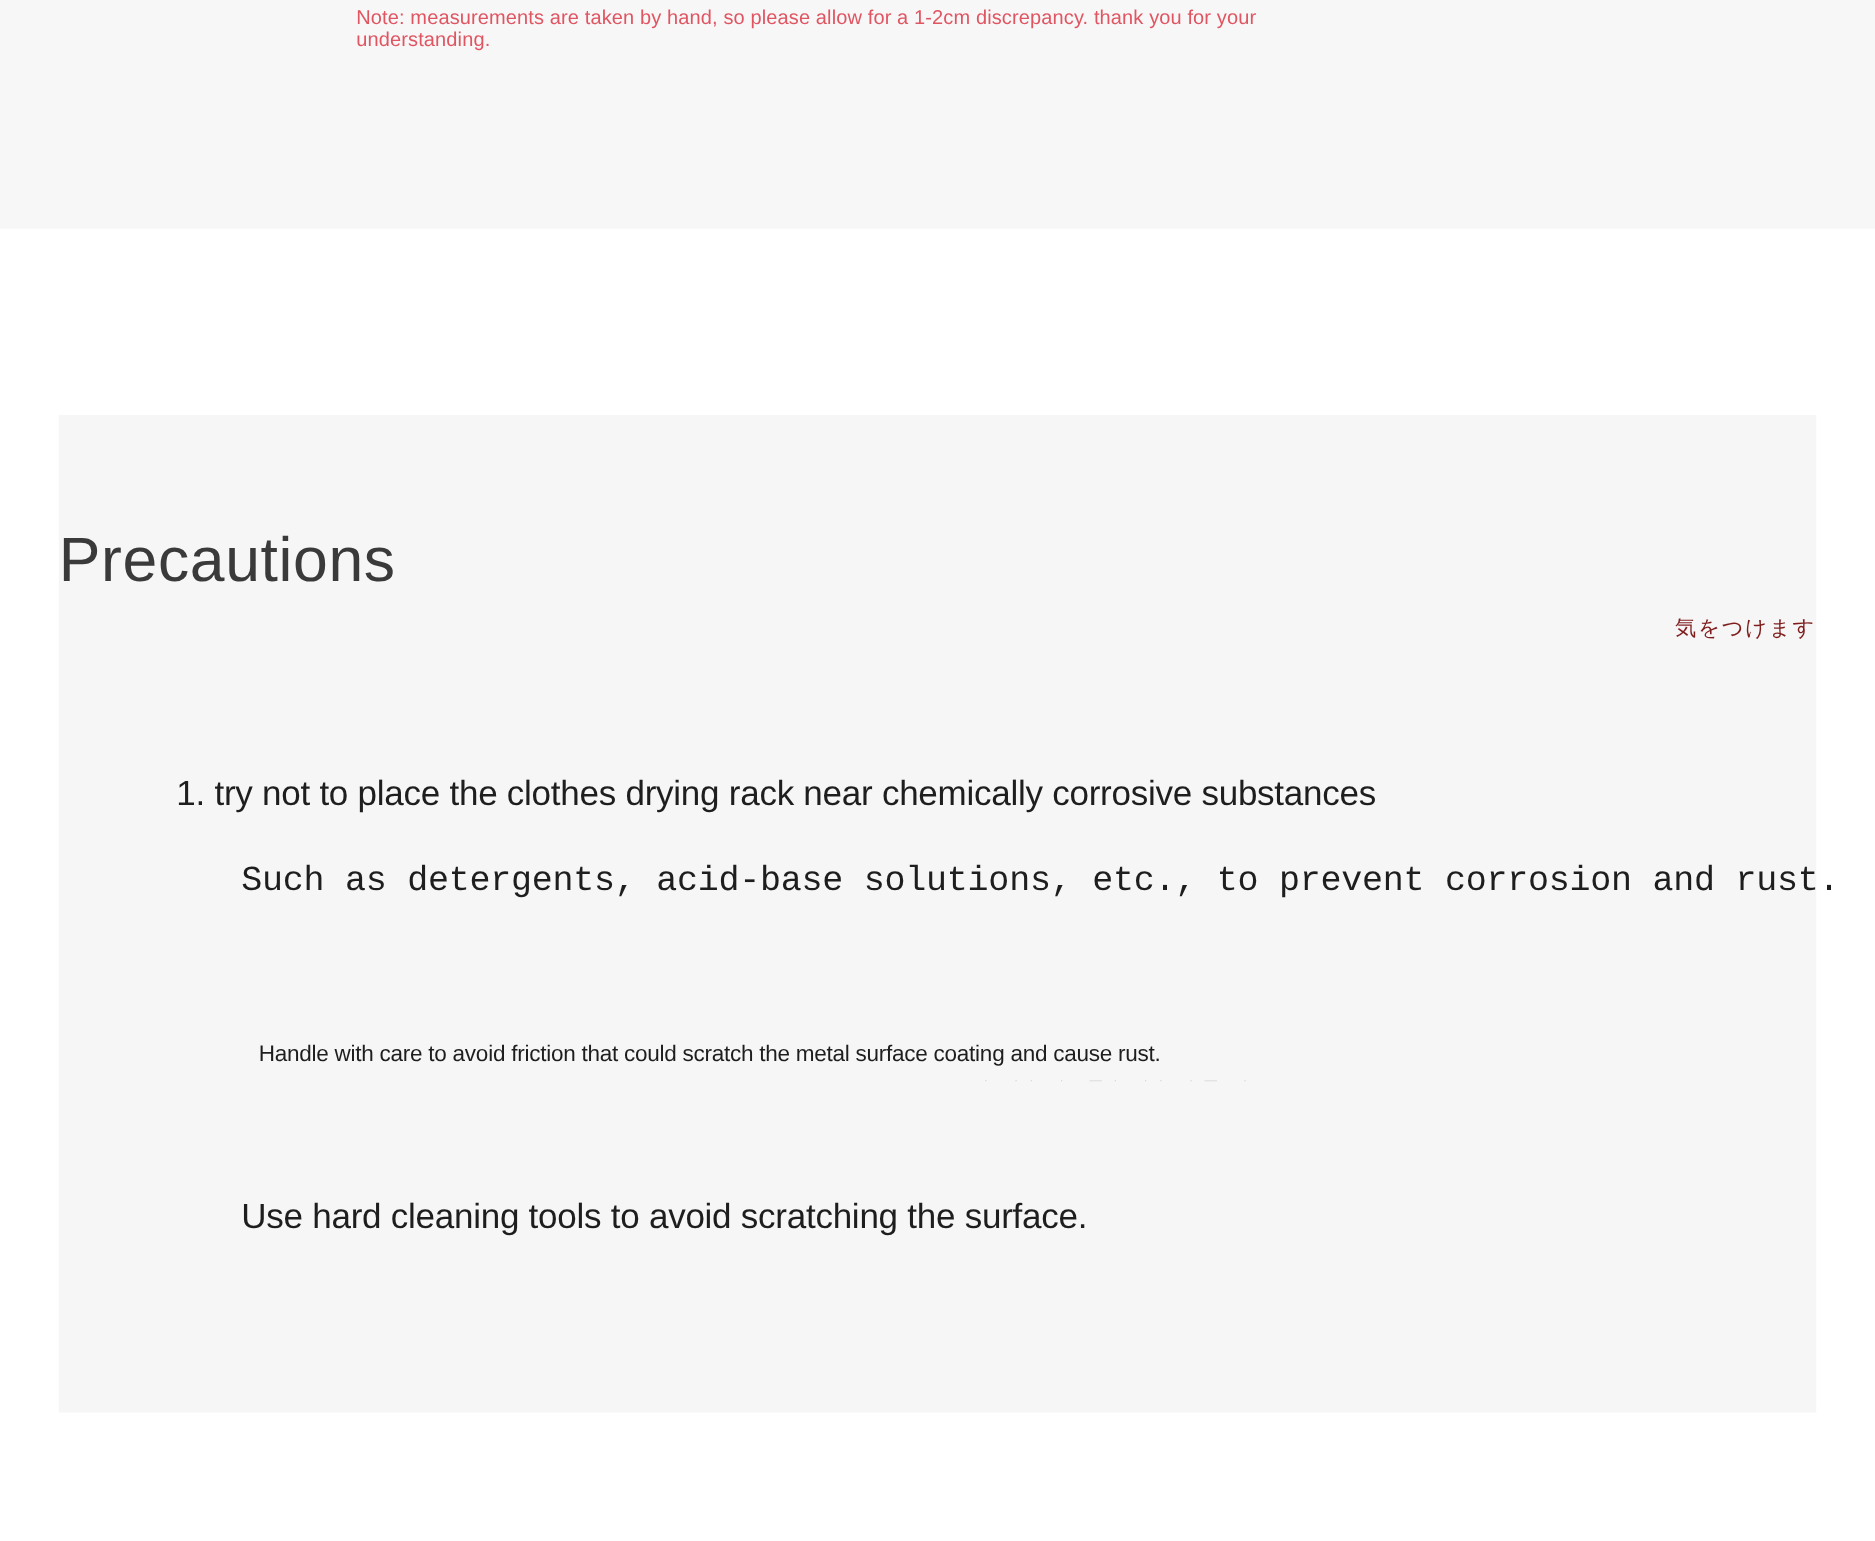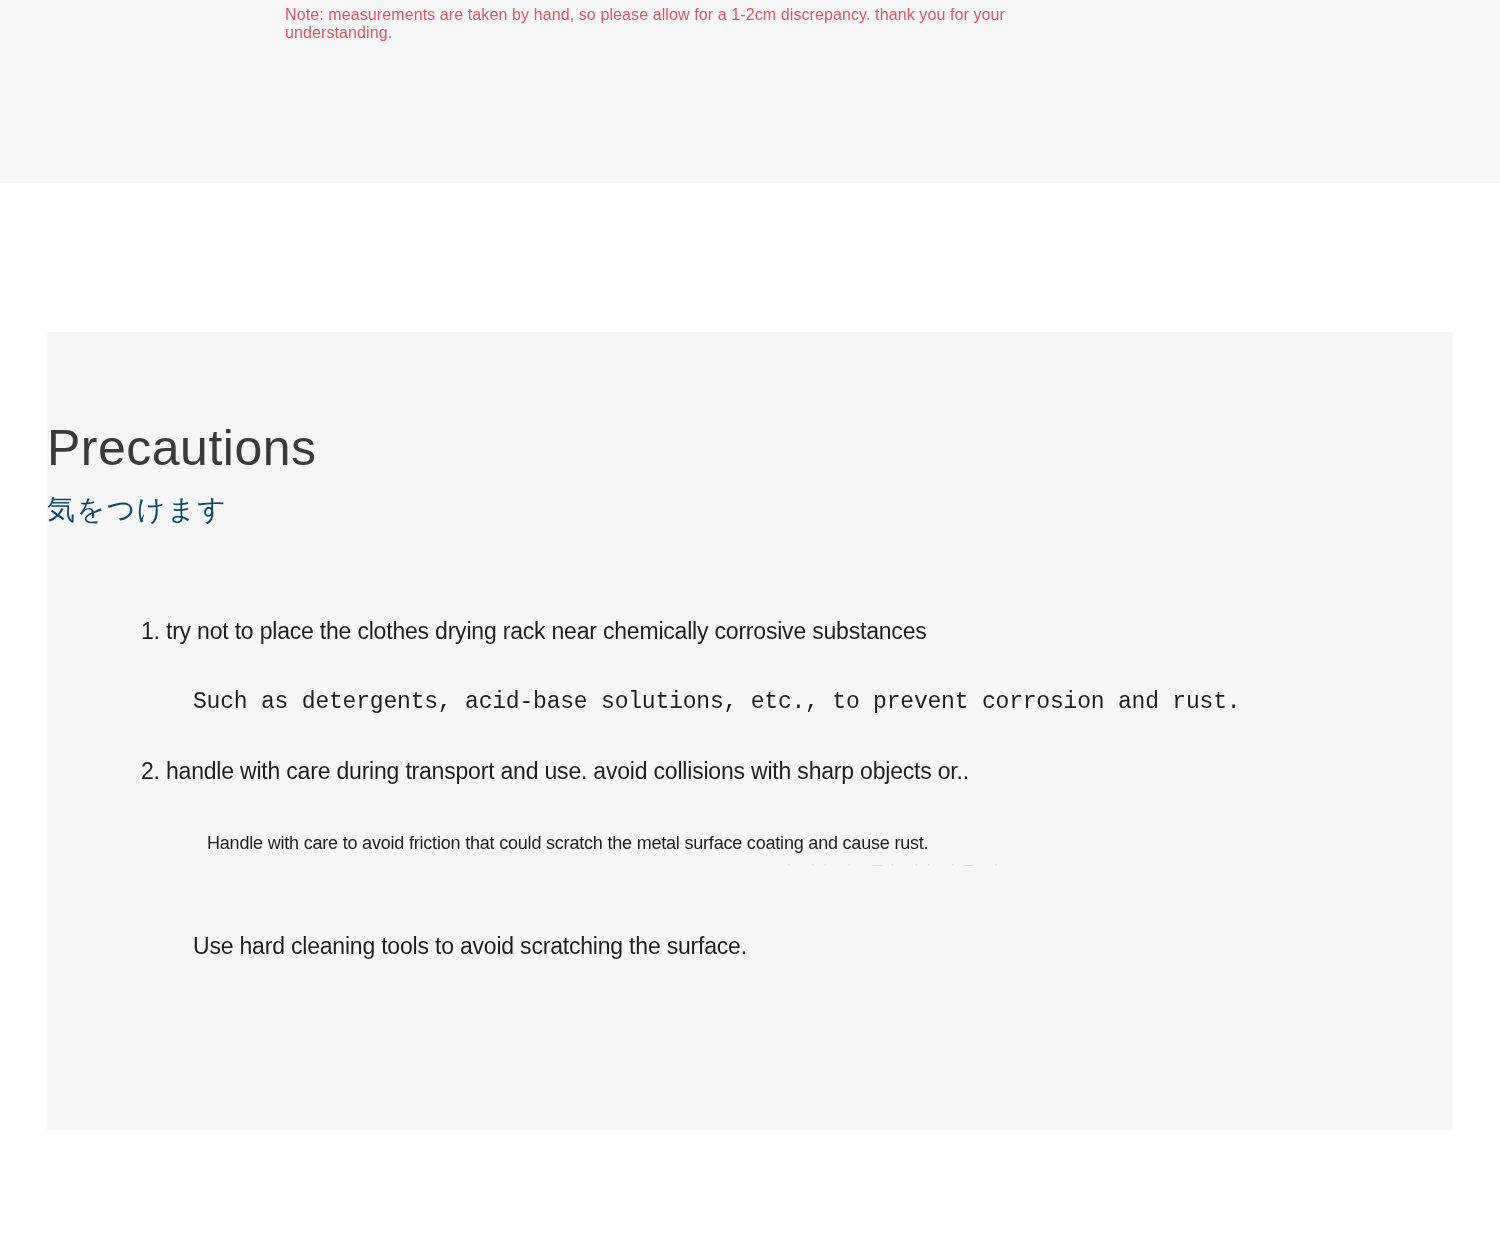--- a/index.html
+++ b/index.html
@@ -44,43 +44,43 @@
     margin: 0;
     padding-top: 88px;
     font-size: 50px;
     font-weight: 400;
     line-height: 1.15;
     color: #3a3a3a;
     letter-spacing: 0.5px;
   }
   .panel-subtitle {
     margin-top: 13px;
-    text-align: left;
-    font-size: 28px;
+    text-align: right;
+    font-size: 17px;
     letter-spacing: 1.5px;
-    color: #0c4a6e;
+    color: #7f1d1d;
   }
   .item-line {
     position: absolute;
     margin: 0;
-    font-size: 23px;
+    font-size: 28px;
     line-height: 1.2;
     letter-spacing: -0.2px;
     color: #1e1e1e;
     white-space: nowrap;
   }
   .item-main { left: 94px; }
   .item-sub  { left: 146px; }
   .item-sub.small { font-size: 18px; left: 160px; }
   .t-m1 { top: 286px; }
   .t-s1 { top: 357px; font-family: Liberation Mono, monospace; }
   .t-m2 { top: 426px; }
   .t-s2 { top: 501px; }
   .t-m3 { top: 566px; }
-  .t-s3 { top: 601px; }
+  .t-s3 { top: 624px; }
   .remnant {
     position: absolute;
     left: 740px; top: 527px;
     width: 480px;
     font-size: 10px;
     letter-spacing: 9px;
     color: #8a8a8a;
     opacity: 0.28;
     white-space: nowrap;
     overflow: hidden;
@@ -98,21 +98,20 @@
 
   <div class="panel">
 
     <h1 class="panel-title">Precautions</h1>
 
     <div class="panel-subtitle">気をつけます</div>
 
     <p class="item-line item-main t-m1">1. try not to place the clothes drying rack near chemically corrosive substances</p>
     <p class="item-line item-sub t-s1">Such as detergents, acid-base solutions, etc., to prevent corrosion and rust.</p>
 
-    <p class="item-line item-main t-m2">2. handle with care during transport and use. avoid collisions with sharp objects or..</p>
     <p class="item-line item-sub small t-s2">Handle with care to avoid friction that could scratch the metal surface coating and cause rust.</p>
 
     <div class="remnant">· ·· ·  —·   ·· ·—  ·</div>
 
     <p class="item-line item-sub t-s3">Use hard cleaning tools to avoid scratching the surface.</p>
 
   </div>
 
 </div>
 

